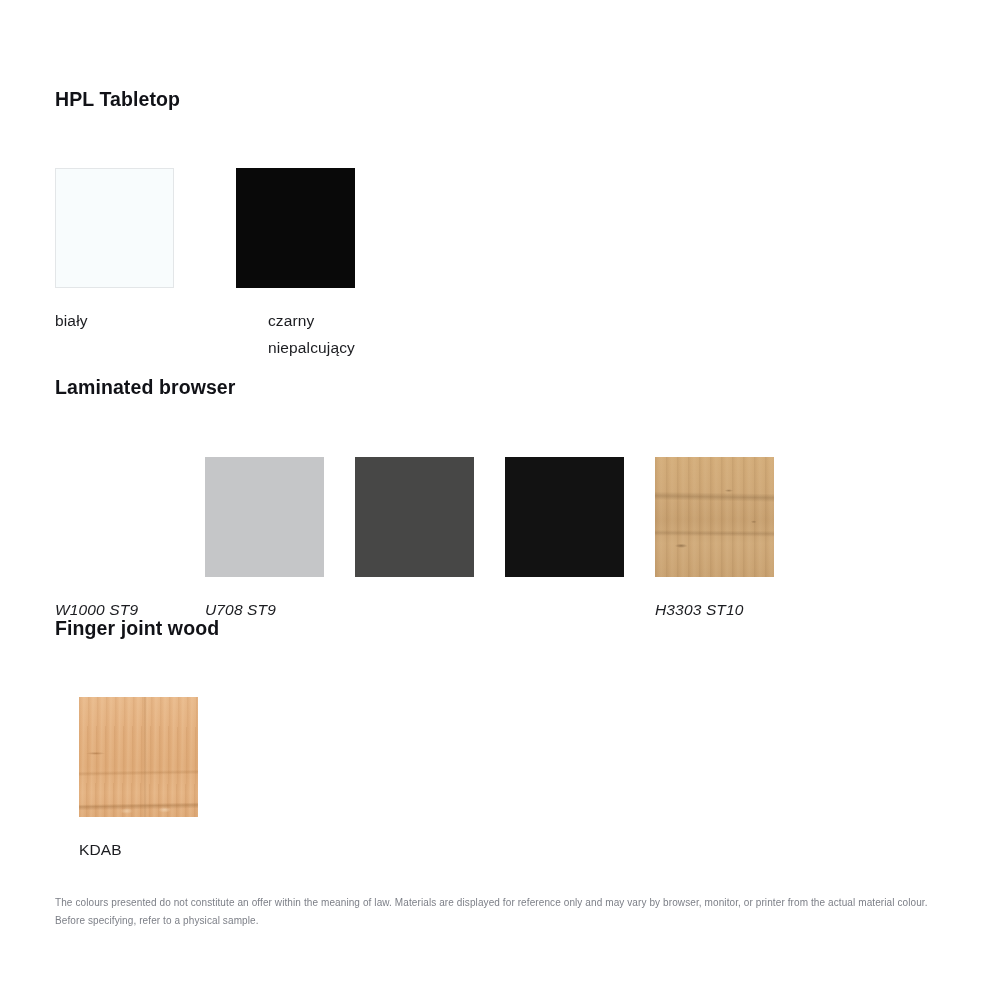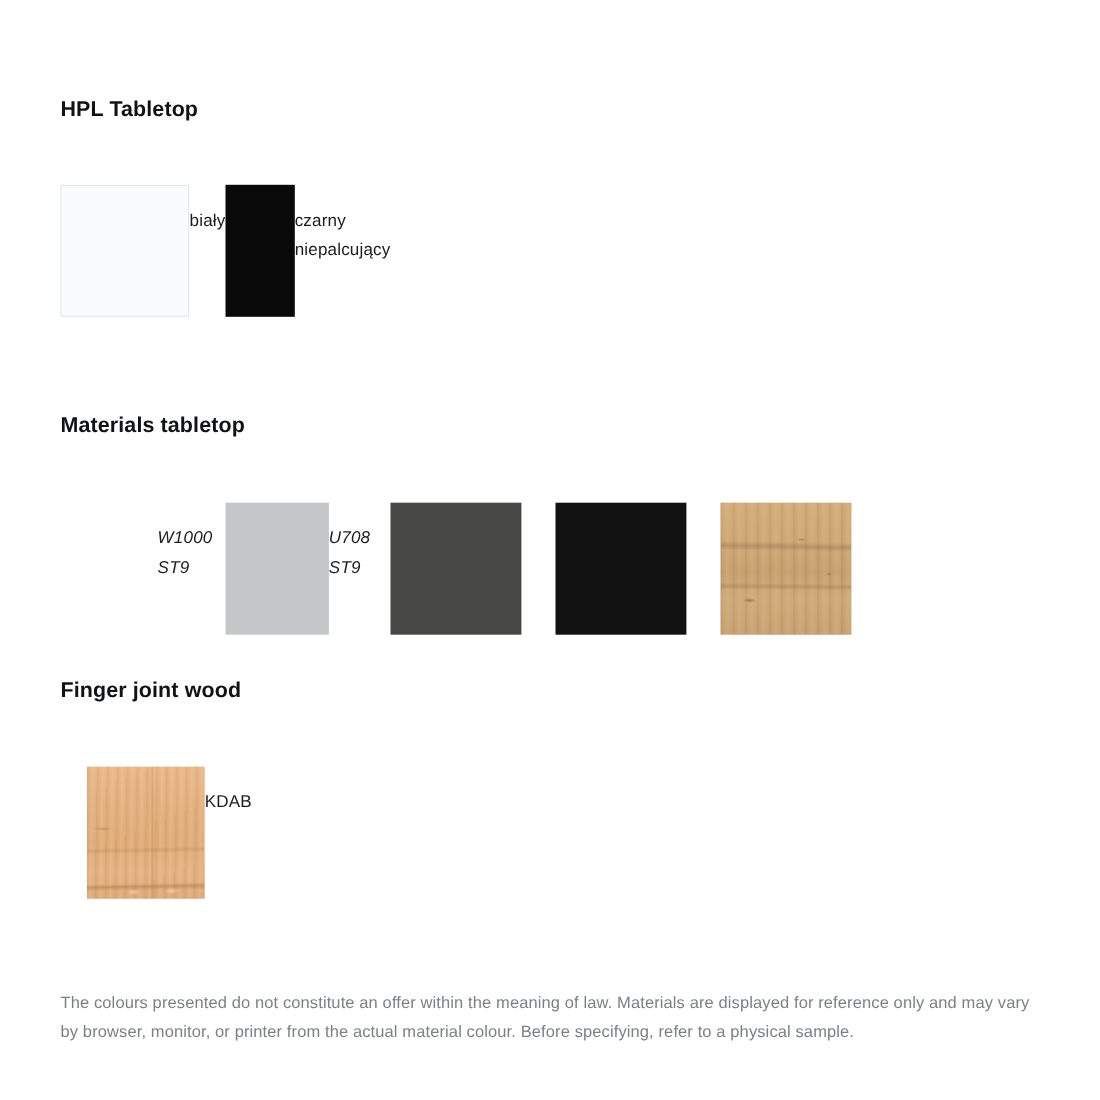--- a/index.html
+++ b/index.html
@@ -36,21 +36,21 @@
   #section-laminate  { top: 376px; }
   #section-finger    { top: 617px; }
 
   .swatch-row {
     display: flex;
     align-items: flex-start;
   }
 
   .swatch-cell {
     display: flex;
-    flex-direction: row;
+    flex-direction: column;
   }
 
   .swatch {
     width: 119px;
     height: 120px;
     position: relative;
     overflow: hidden;
     background: #ffffff;
   }
   .swatch.bordered { border: 1px solid #e3e6e8; }
@@ -60,21 +60,21 @@
     font-size: 15.5px;
     line-height: 1.72;
     color: #1b1c20;
     letter-spacing: 0.15px;
     white-space: pre-line;
   }
 
   
   #hpl-row { margin-top: 57px; }
   #hpl-row .swatch-cell { width: 150px; }
-  #hpl-row .swatch-cell + .swatch-cell { margin-left: 0; }
+  #hpl-row .swatch-cell + .swatch-cell { margin-left: 0; align-items: flex-end; }
 
   
   #laminate-row { margin-top: 58px; font-style: italic; }
   #laminate-row .swatch-cell { width: 150px; }
 
   
   #finger-row { margin-top: 57px; margin-left: 24px; }
   #finger-row .swatch-cell { width: 150px; }
 
   
@@ -174,21 +174,21 @@
       radial-gradient(ellipse 9px 4px at 72% 94%, rgba(248,226,196,0.55) 0%, rgba(248,226,196,0) 72%),
       radial-gradient(ellipse 9px 4px at 40% 95%, rgba(248,226,196,0.50) 0%, rgba(248,226,196,0) 72%);
   }
 
   
   #disclaimer {
     position: absolute;
     left: 55px;
     top: 884px;
     width: 890px;
-    font-size: 15px;
+    font-size: 10px;
     line-height: 1.78;
     color: #7c7f87;
     letter-spacing: 0.1px;
   }
 </style>
 </head>
 <body>
 
 <div class="page">
 
@@ -205,21 +205,21 @@
       <div class="swatch-cell">
         <div class="swatch fill-black-hpl"></div>
         <div class="swatch-label">czarny
 niepalcujący</div>
       </div>
 
     </div>
   </section>
 
   <section class="section" id="section-laminate">
-    <h2 class="section-title">Materials tabletop</h2>
+    <h2 class="section-title">Laminated browser</h2>
 
     <div class="swatch-row" id="laminate-row">
 
       <div class="swatch-cell">
         <div class="swatch fill-w1000"></div>
         <div class="swatch-label">W1000 ST9</div>
       </div>
 
       <div class="swatch-cell">
         <div class="swatch fill-u708"></div>
@@ -229,20 +229,21 @@
       <div class="swatch-cell">
         <div class="swatch fill-u961"></div>
       </div>
 
       <div class="swatch-cell">
         <div class="swatch fill-u999"></div>
       </div>
 
       <div class="swatch-cell">
         <div class="swatch wood fill-h3303"></div>
+        <div class="swatch-label">H3303 ST10</div>
       </div>
 
 
     </div>
   </section>
 
   <section class="section" id="section-finger">
     <h2 class="section-title">Finger joint wood</h2>
 
     <div class="swatch-row" id="finger-row">

